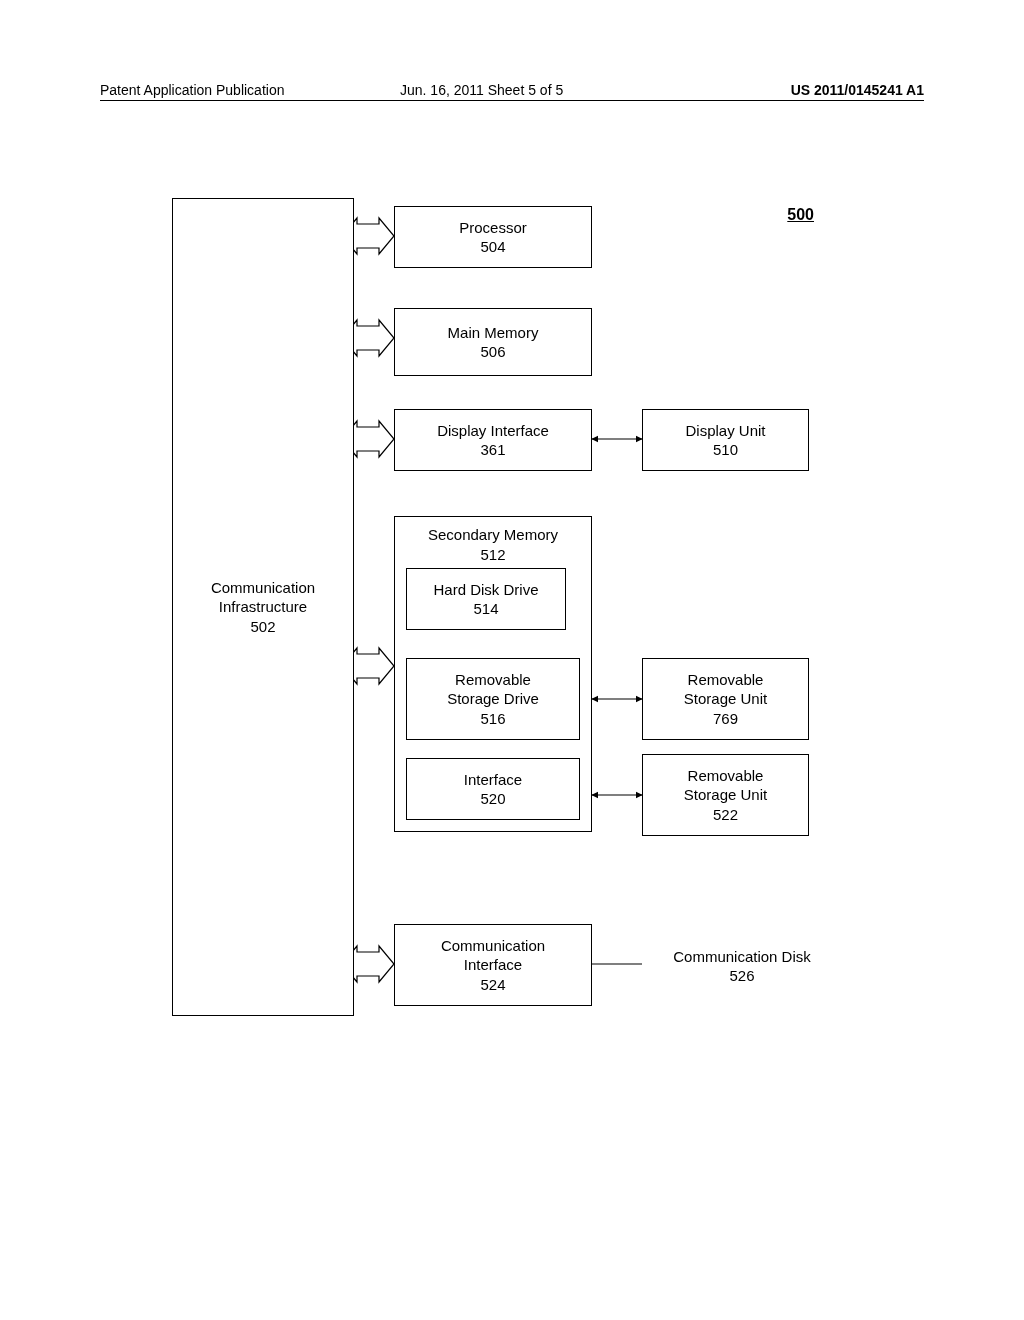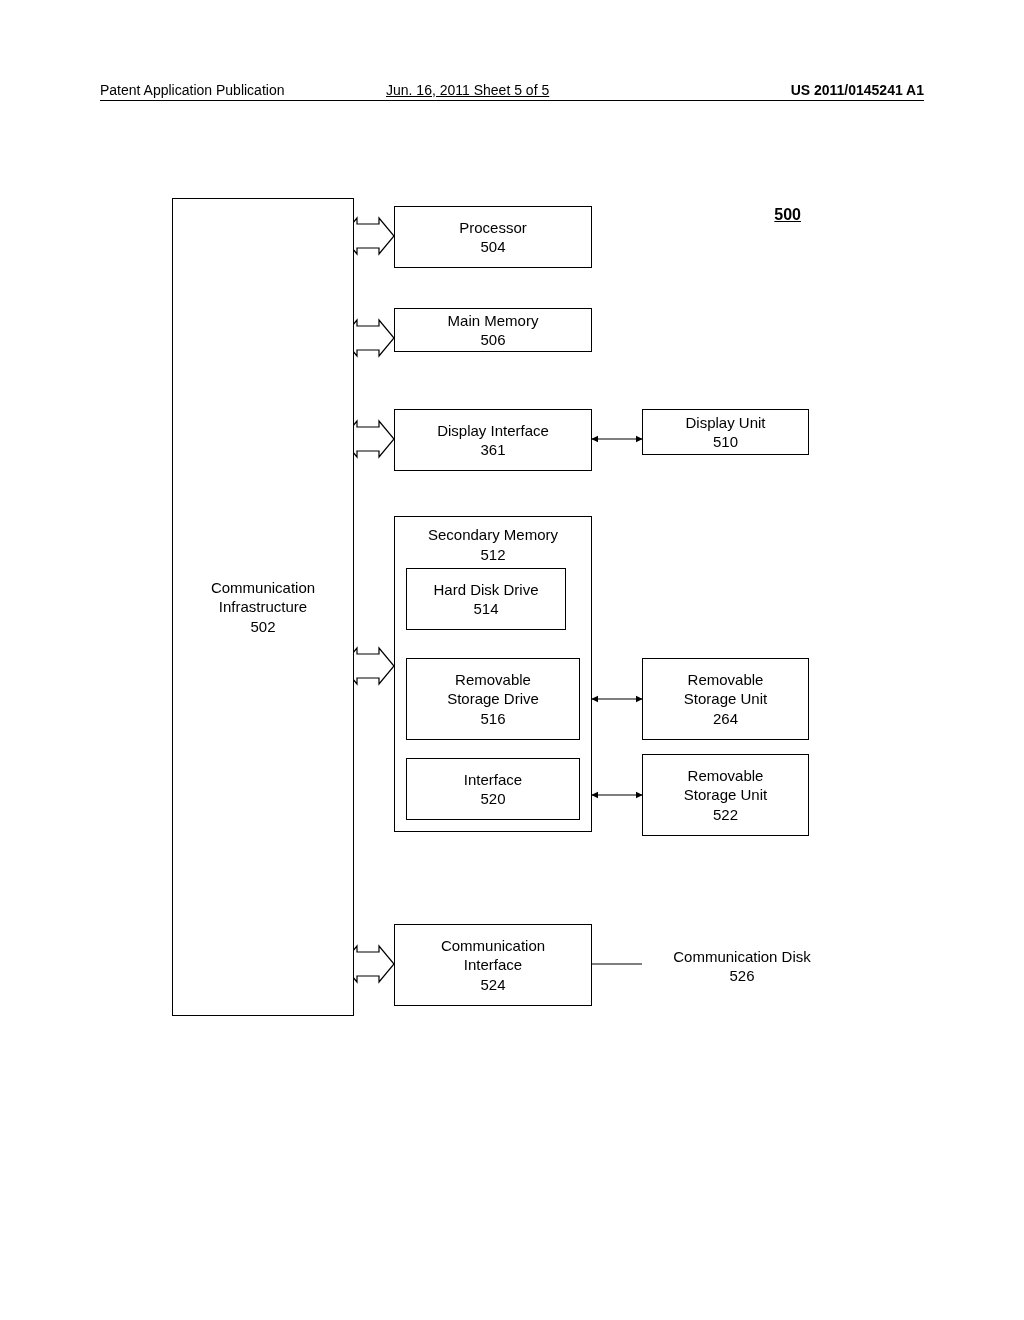--- a/index.html
+++ b/index.html
@@ -24,21 +24,21 @@
   .hdr-rule {
     position: absolute;
     top: 100px;
     left: 100px;
     width: 824px;
     border-top: 1.5px solid #000;
   }
   .figtag {
     position: absolute;
     top: 206px;
-    right: 223px;
+    right: 210px;
     font-size: 16px;
     font-weight: bold;
     text-decoration: underline;
   }
   .caption {
     position: absolute;
     top: 1092px;
     left: 0;
     width: 1024px;
     text-align: center;
@@ -72,21 +72,21 @@
     border: none;
     background: transparent;
   }
 </style>
 </head>
 <body>
 
 <div class="page">
 
   <div class="hdr" style="left:100px;">Patent Application Publication</div>
-  <div class="hdr" style="left:386px;text-decoration:underline;">Jun. 16, 2011  Sheet 5 of 5</div>
+  <div class="hdr" style="left:400px;">Jun. 16, 2011  Sheet 5 of 5</div>
   <div class="hdr" style="right:100px;font-weight:bold;">US 2011/0145241 A1</div>
   <div class="hdr-rule"></div>
 
   <div class="figtag">500</div>
 
   <div class="diagram">
     <svg width="680" height="830" style="position:absolute;left:0;top:0;">
       <defs>
         <marker id="ah" viewBox="0 0 10 10" refX="9" refY="5" markerWidth="6" markerHeight="6" orient="auto-start-reverse">
           <path d="M 0 0 L 10 5 L 0 10 z" fill="#000"></path>
@@ -117,31 +117,31 @@
       <span style="white-space:pre-line;">Communication
 Infrastructure</span>
       <span>502</span>
     </div>
 
     <div class="box" style="left:222px; top:8px; width:198px; height:62px;">
       <span>Processor</span>
       <span>504</span>
     </div>
 
-    <div class="box" style="left:222px; top:110px; width:198px; height:44px;">
+    <div class="box" style="left:222px; top:110px; width:198px; height:68px;">
       <span>Main Memory</span>
       <span>506</span>
     </div>
 
     <div class="box" style="left:222px; top:211px; width:198px; height:62px;">
       <span>Display Interface</span>
       <span>361</span>
     </div>
 
-    <div class="box" style="left:470px; top:211px; width:167px; height:46px;">
+    <div class="box" style="left:470px; top:211px; width:167px; height:62px;">
       <span>Display Unit</span>
       <span>510</span>
     </div>
 
     <div class="box" style="left:222px; top:318px; width:198px; height:316px; justify-content:flex-start; padding-top:8px;">
       <span>Secondary Memory</span>
       <span>512</span>
     </div>
 
     <div class="box" style="left:234px; top:370px; width:160px; height:62px;">
@@ -151,21 +151,21 @@
 
     <div class="box" style="left:234px; top:460px; width:174px; height:82px;">
       <span style="white-space:pre-line;">Removable
 Storage Drive</span>
       <span>516</span>
     </div>
 
     <div class="box" style="left:470px; top:460px; width:167px; height:82px;">
       <span style="white-space:pre-line;">Removable
 Storage Unit</span>
-      <span>264</span>
+      <span>769</span>
     </div>
 
     <div class="box" style="left:234px; top:560px; width:174px; height:62px;">
       <span>Interface</span>
       <span>520</span>
     </div>
 
     <div class="box" style="left:470px; top:556px; width:167px; height:82px;">
       <span style="white-space:pre-line;">Removable
 Storage Unit</span>

